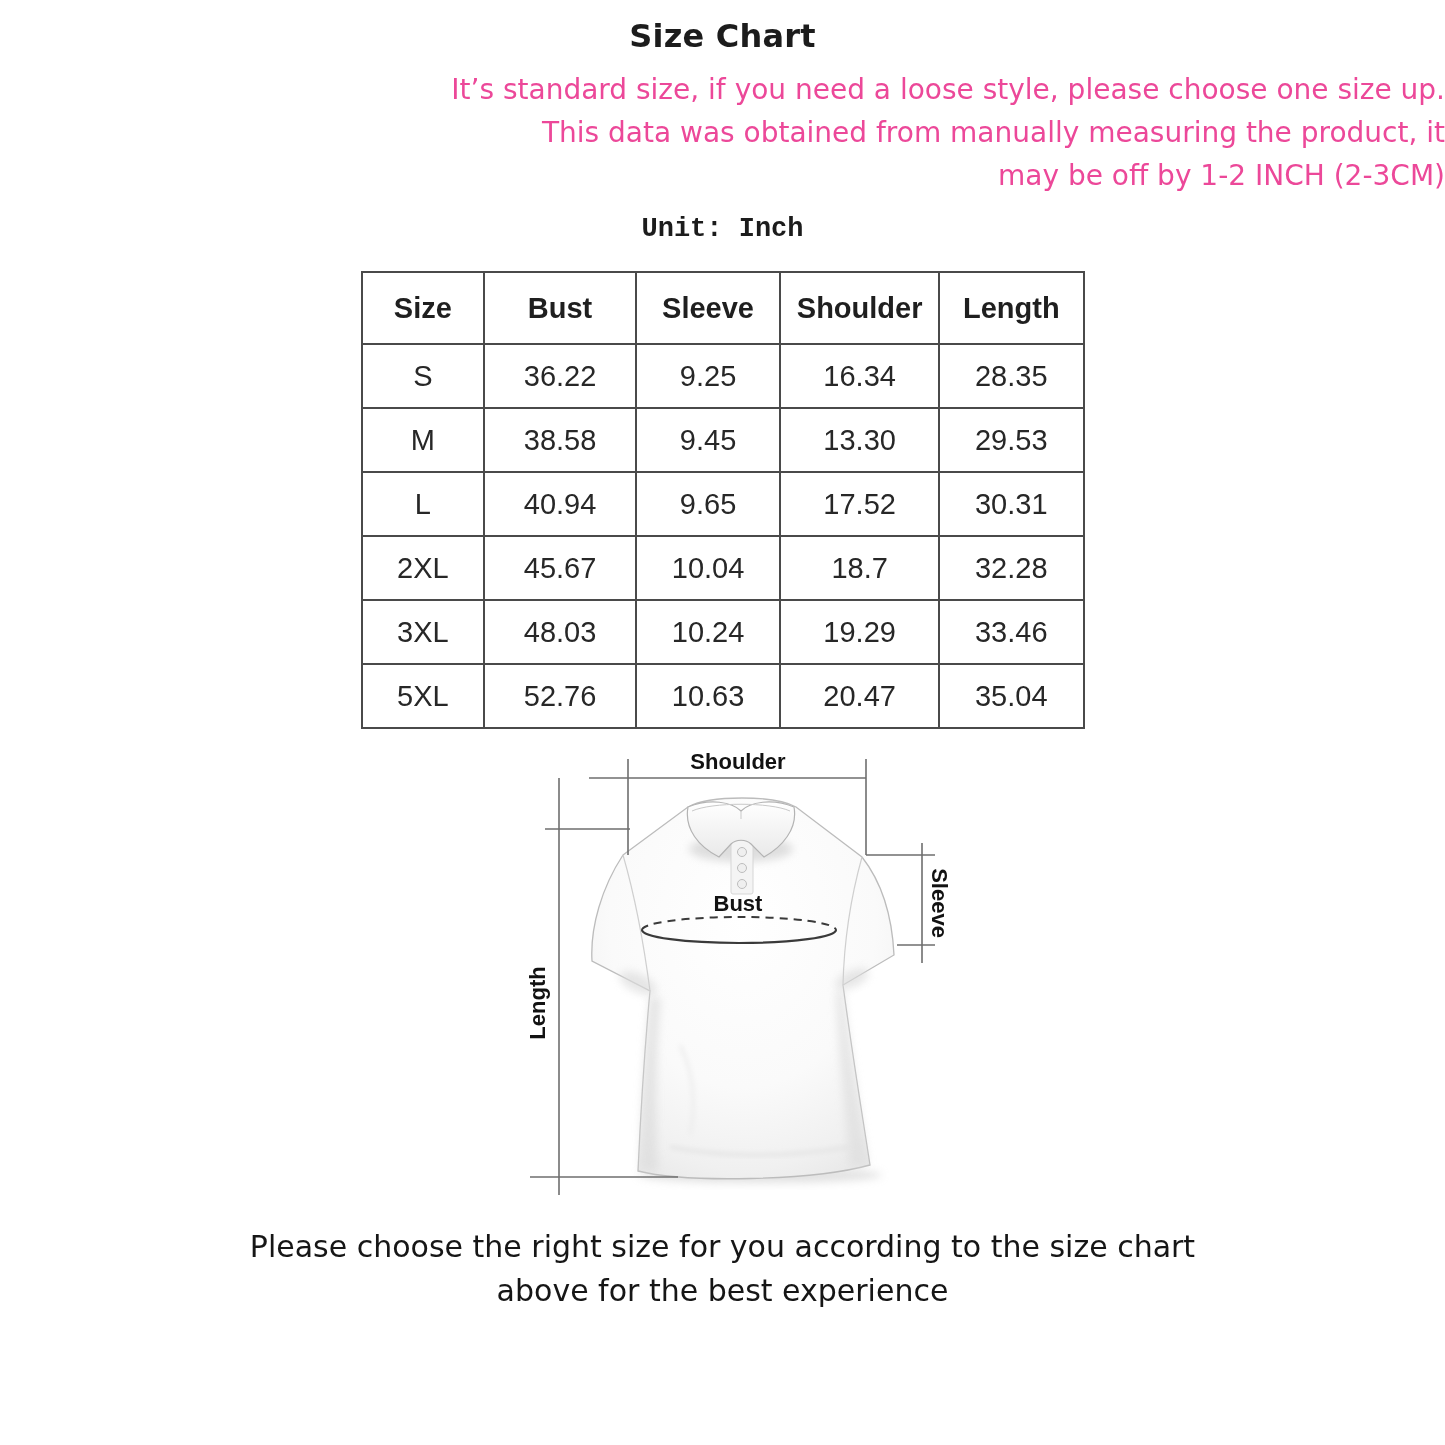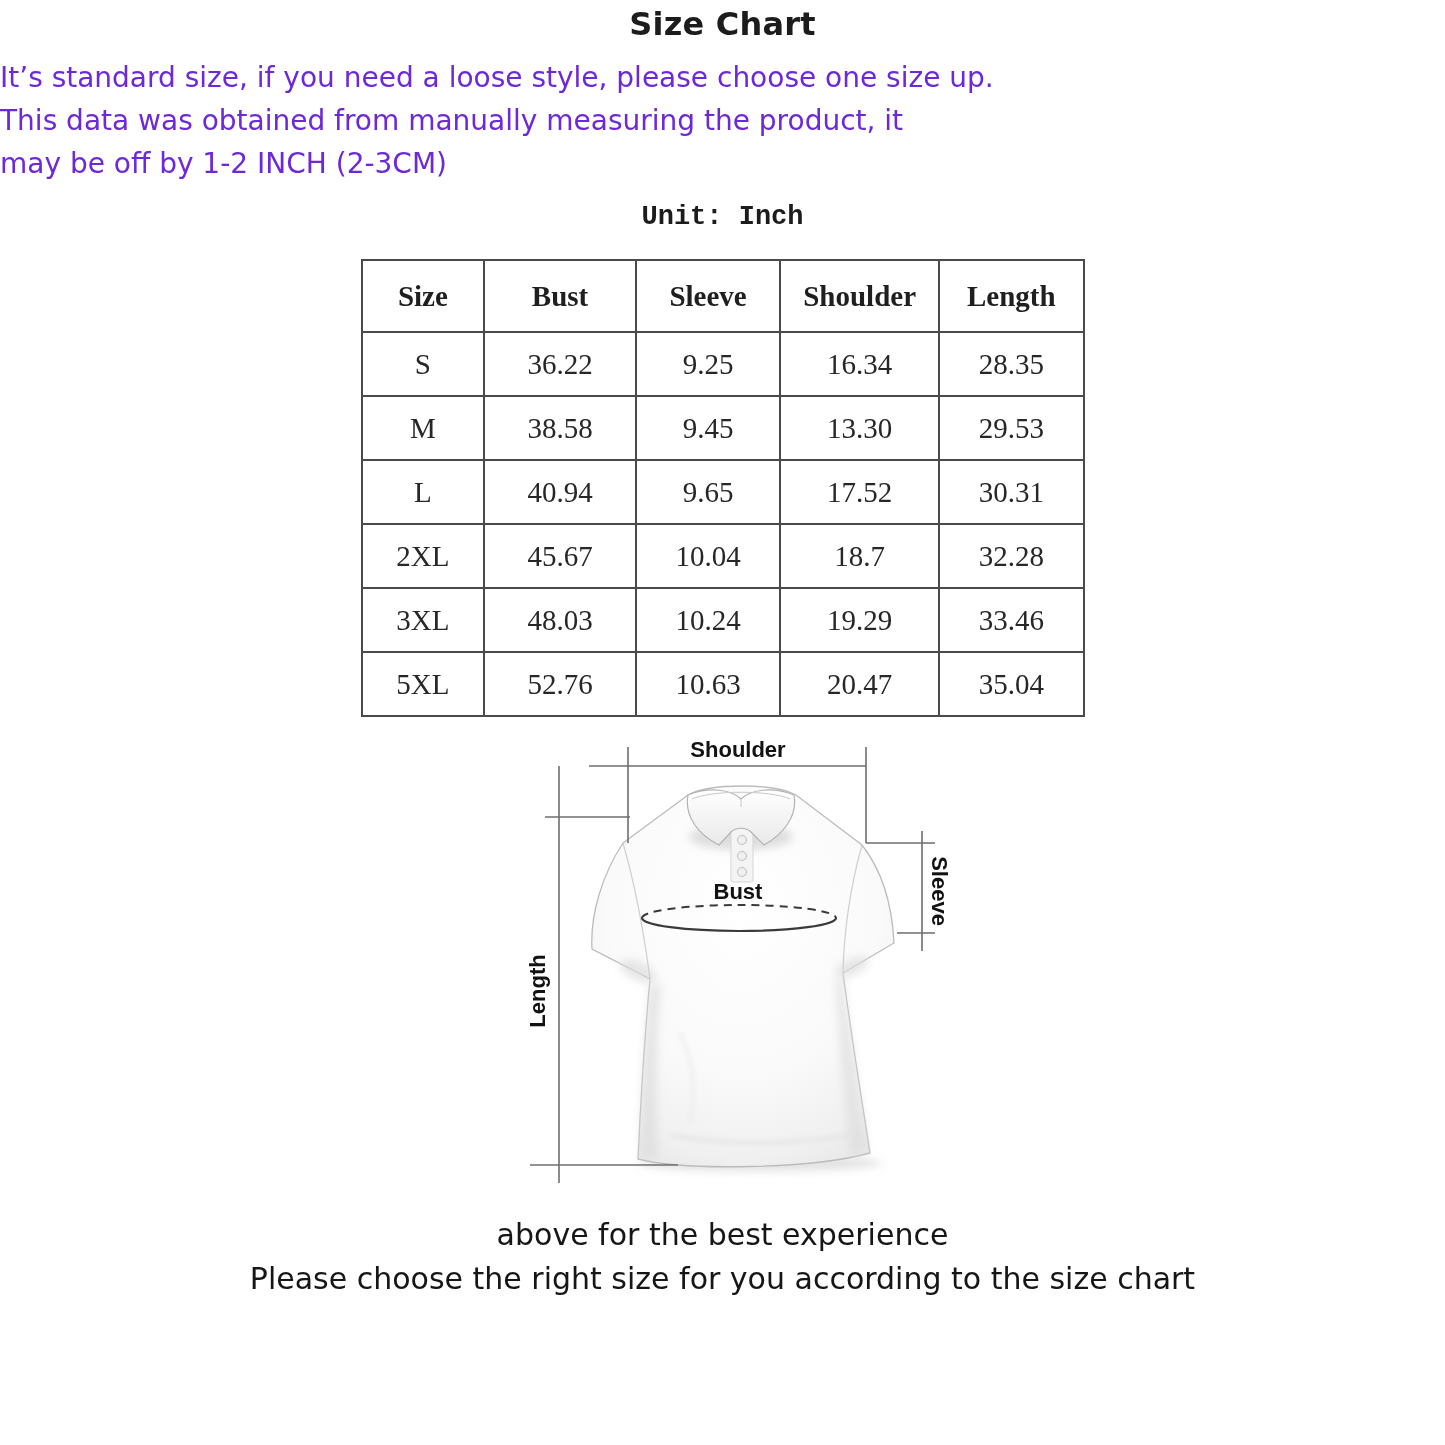--- a/index.html
+++ b/index.html
@@ -5,51 +5,51 @@
   :root{
     --text:#1c1c1c;
     --table-border:#4a4a4a;
     --measure-line:#6e6e6e;
     --bust-line:#3a3a3a;
     --shirt-outline:#bcbcbc;
   }
   *{box-sizing:border-box;margin:0;padding:0;}
   html,body{width:1445px;height:1445px;background:#ffffff;overflow:hidden;}
   body{font-family:"DejaVu Sans","Liberation Sans",sans-serif;color:var(--text);}
-  .page{width:1445px;height:1445px;padding-top:4px;}
+  .page{width:1445px;height:1445px;padding-top:16px;}
   .title{
     text-align:center;
     font-size:32px;
     font-weight:700;
     letter-spacing:.2px;
     height:40px;
     line-height:40px;
   }
   .desc{
     margin-top:12px;
-    text-align:left;
+    text-align:right;
     font-size:28px;
     line-height:43px;
-    color:#6d28d9;
+    color:#ec4899;
   }
   .unit{
     margin-top:14px;
     text-align:center;
     font-size:27px;
     font-weight:700;
     height:36px;
     line-height:36px;
     font-family:Liberation Mono, monospace;
   }
   table.size-table{
     margin:24px auto 0 auto;
     border-collapse:collapse;
     width:724px;
     table-layout:fixed;
-    font-family:Liberation Serif, serif;
+    font-family:Liberation Sans, sans-serif;
     font-size:29px;
     color:#272727;
   }
   table.size-table col.c-size{width:17%;}
   table.size-table col.c-bust{width:21%;}
   table.size-table col.c-sleeve{width:20%;}
   table.size-table col.c-shoulder{width:22%;}
   table.size-table col.c-length{width:20%;}
   table.size-table th, table.size-table td{
     border:2px solid var(--table-border);
@@ -244,17 +244,17 @@
       <g>
         <text class="mlabel" x="218" y="24" text-anchor="middle" font-weight="700">Shoulder</text>
         <text class="mlabel" x="218" y="166" text-anchor="middle" font-weight="700">Bust</text>
         <text class="mlabel" transform="translate(25 258) rotate(-90)" text-anchor="middle" font-weight="700">Length</text>
         <text class="mlabel" transform="translate(412 158) rotate(90)" text-anchor="middle" font-weight="700">Sleeve</text>
       </g>
     </svg>
   </div>
 
   <div class="footer">
+    <div>Please choose the right size for you according to the size chart</div>
     <div>above for the best experience</div>
-    <div>Please choose the right size for you according to the size chart</div>
   </div>
 
 </div>
 
 </body></html>

